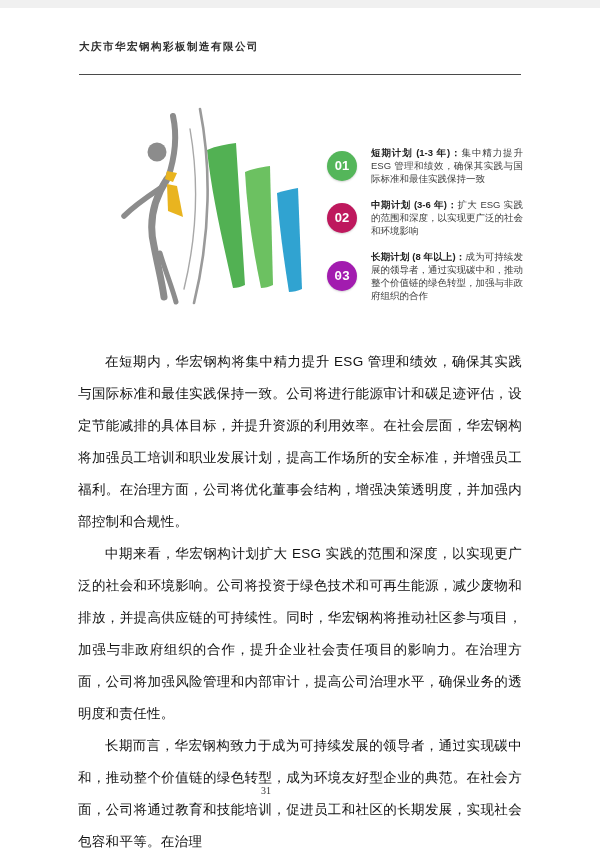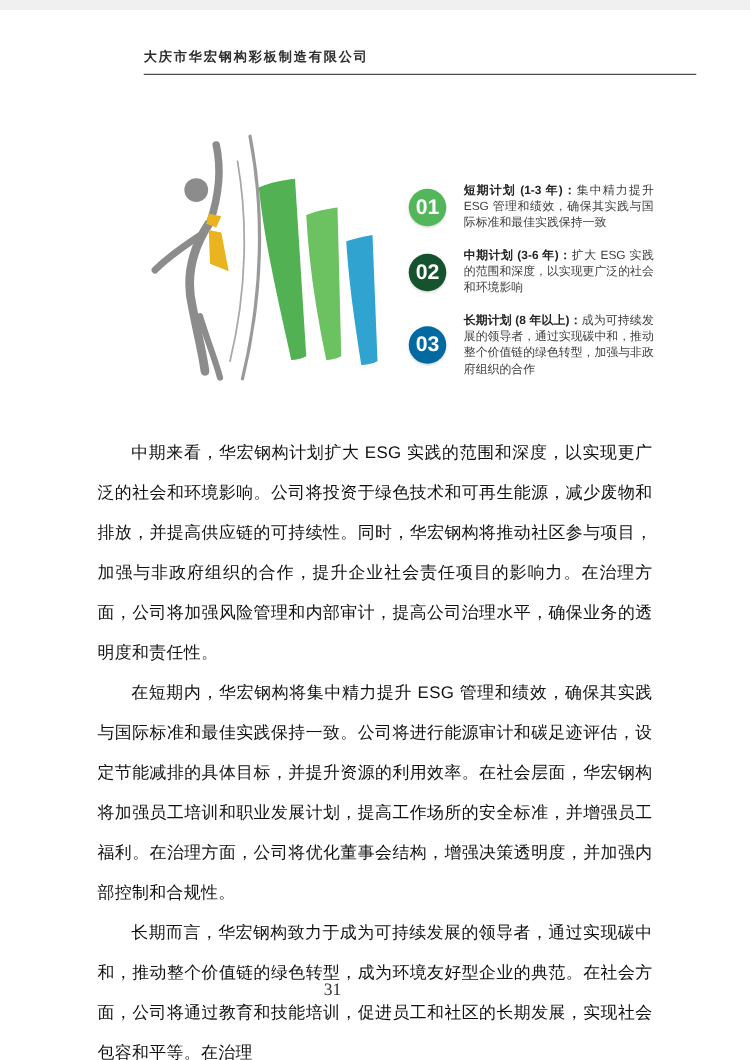--- a/index.html
+++ b/index.html
@@ -6,63 +6,63 @@
   body{
     width:600px;height:848px;position:relative;background:#ffffff;
     font-family:"Liberation Sans","DejaVu Sans",sans-serif;color:#1f1f1f;overflow:hidden;
   }
   .page-edge-top{
     position:absolute;left:0;top:0;width:600px;height:8px;background:#f0f0f0;
   }
   
   .header{
     position:absolute;left:79px;top:36px;width:442px;
-    border-bottom:1.5px solid #4a4a4a;padding-bottom:5px;margin-left:36px;
+    border-bottom:1.5px solid #4a4a4a;padding-bottom:20px;
   }
   .header-title{
     font-family:"Liberation Serif","DejaVu Serif",serif;
     font-size:10.5px;color:#2e2e2e;letter-spacing:1.5px;font-weight:600;
   }
   
   .hero{
     position:absolute;left:120px;top:105px;width:185px;height:205px;
   }
   
   .plan-list{
     position:absolute;left:327px;top:146px;width:200px;
     display:flex;flex-direction:column;gap:13px;
   }
   .plan-item{display:flex;align-items:center;gap:14px;}
   .plan-badge{
     width:30px;height:30px;min-width:30px;border-radius:50%;
     display:flex;align-items:center;justify-content:center;
-    color:#ffffff;font-size:17px;font-weight:bold;
+    color:#ffffff;font-size:13px;font-weight:bold;
     box-shadow:0 1px 2px rgba(0,0,0,0.18);
     text-align:center;
   }
   .plan-item:nth-child(1) .plan-badge{background:#54b65a;}
-  .plan-item:nth-child(2) .plan-badge{background:#14532d;}
-  .plan-item:nth-child(3) .plan-badge{background:#0369a1;}
+  .plan-item:nth-child(2) .plan-badge{background:#be185d;}
+  .plan-item:nth-child(3) .plan-badge{background:#a21caf;font-family:Liberation Mono, monospace;}
   .plan-text{
     font-size:9.5px;line-height:13px;color:#3d3d3d;width:152px;
     text-align:justify;
   }
   .plan-label{font-weight:bold;color:#222222;}
   
   .body-text{
     position:absolute;left:78px;top:346px;width:444px;
     font-size:13.5px;line-height:32px;color:#111111;letter-spacing:0.3px;
   }
   .body-text p{
     margin:0;text-indent:2em;text-align:justify;
   }
   
   .page-number{
     position:absolute;left:0;top:785px;width:532px;text-align:center;
-    font-size:14px;color:#333333;
+    font-size:10px;color:#333333;
     font-family:"Liberation Serif","DejaVu Serif",serif;
   }
 </style>
 </head>
 <body>
 
 <div class="page-edge-top"></div>
 
 <div class="header">
   <span class="header-title">大庆市华宏钢构彩板制造有限公司</span>
@@ -98,18 +98,18 @@
     <div class="plan-badge">02</div>
     <div class="plan-text"><span class="plan-label">中期计划 (3-6 年)：</span><span>扩大 ESG 实践的范围和深度，以实现更广泛的社会和环境影响</span></div>
   </div>
   <div class="plan-item">
     <div class="plan-badge">03</div>
     <div class="plan-text"><span class="plan-label">长期计划 (8 年以上)：</span><span>成为可持续发展的领导者，通过实现碳中和，推动整个价值链的绿色转型，加强与非政府组织的合作</span></div>
   </div>
 </div>
 
 <div class="body-text">
+  <p>在短期内，华宏钢构将集中精力提升 ESG 管理和绩效，确保其实践与国际标准和最佳实践保持一致。公司将进行能源审计和碳足迹评估，设定节能减排的具体目标，并提升资源的利用效率。在社会层面，华宏钢构将加强员工培训和职业发展计划，提高工作场所的安全标准，并增强员工福利。在治理方面，公司将优化董事会结构，增强决策透明度，并加强内部控制和合规性。</p>
   <p>中期来看，华宏钢构计划扩大 ESG 实践的范围和深度，以实现更广泛的社会和环境影响。公司将投资于绿色技术和可再生能源，减少废物和排放，并提高供应链的可持续性。同时，华宏钢构将推动社区参与项目，加强与非政府组织的合作，提升企业社会责任项目的影响力。在治理方面，公司将加强风险管理和内部审计，提高公司治理水平，确保业务的透明度和责任性。</p>
-  <p>在短期内，华宏钢构将集中精力提升 ESG 管理和绩效，确保其实践与国际标准和最佳实践保持一致。公司将进行能源审计和碳足迹评估，设定节能减排的具体目标，并提升资源的利用效率。在社会层面，华宏钢构将加强员工培训和职业发展计划，提高工作场所的安全标准，并增强员工福利。在治理方面，公司将优化董事会结构，增强决策透明度，并加强内部控制和合规性。</p>
   <p>长期而言，华宏钢构致力于成为可持续发展的领导者，通过实现碳中和，推动整个价值链的绿色转型，成为环境友好型企业的典范。在社会方面，公司将通过教育和技能培训，促进员工和社区的长期发展，实现社会包容和平等。在治理</p>
 </div>
 
 <div class="page-number">31</div>
 
 </body></html>

